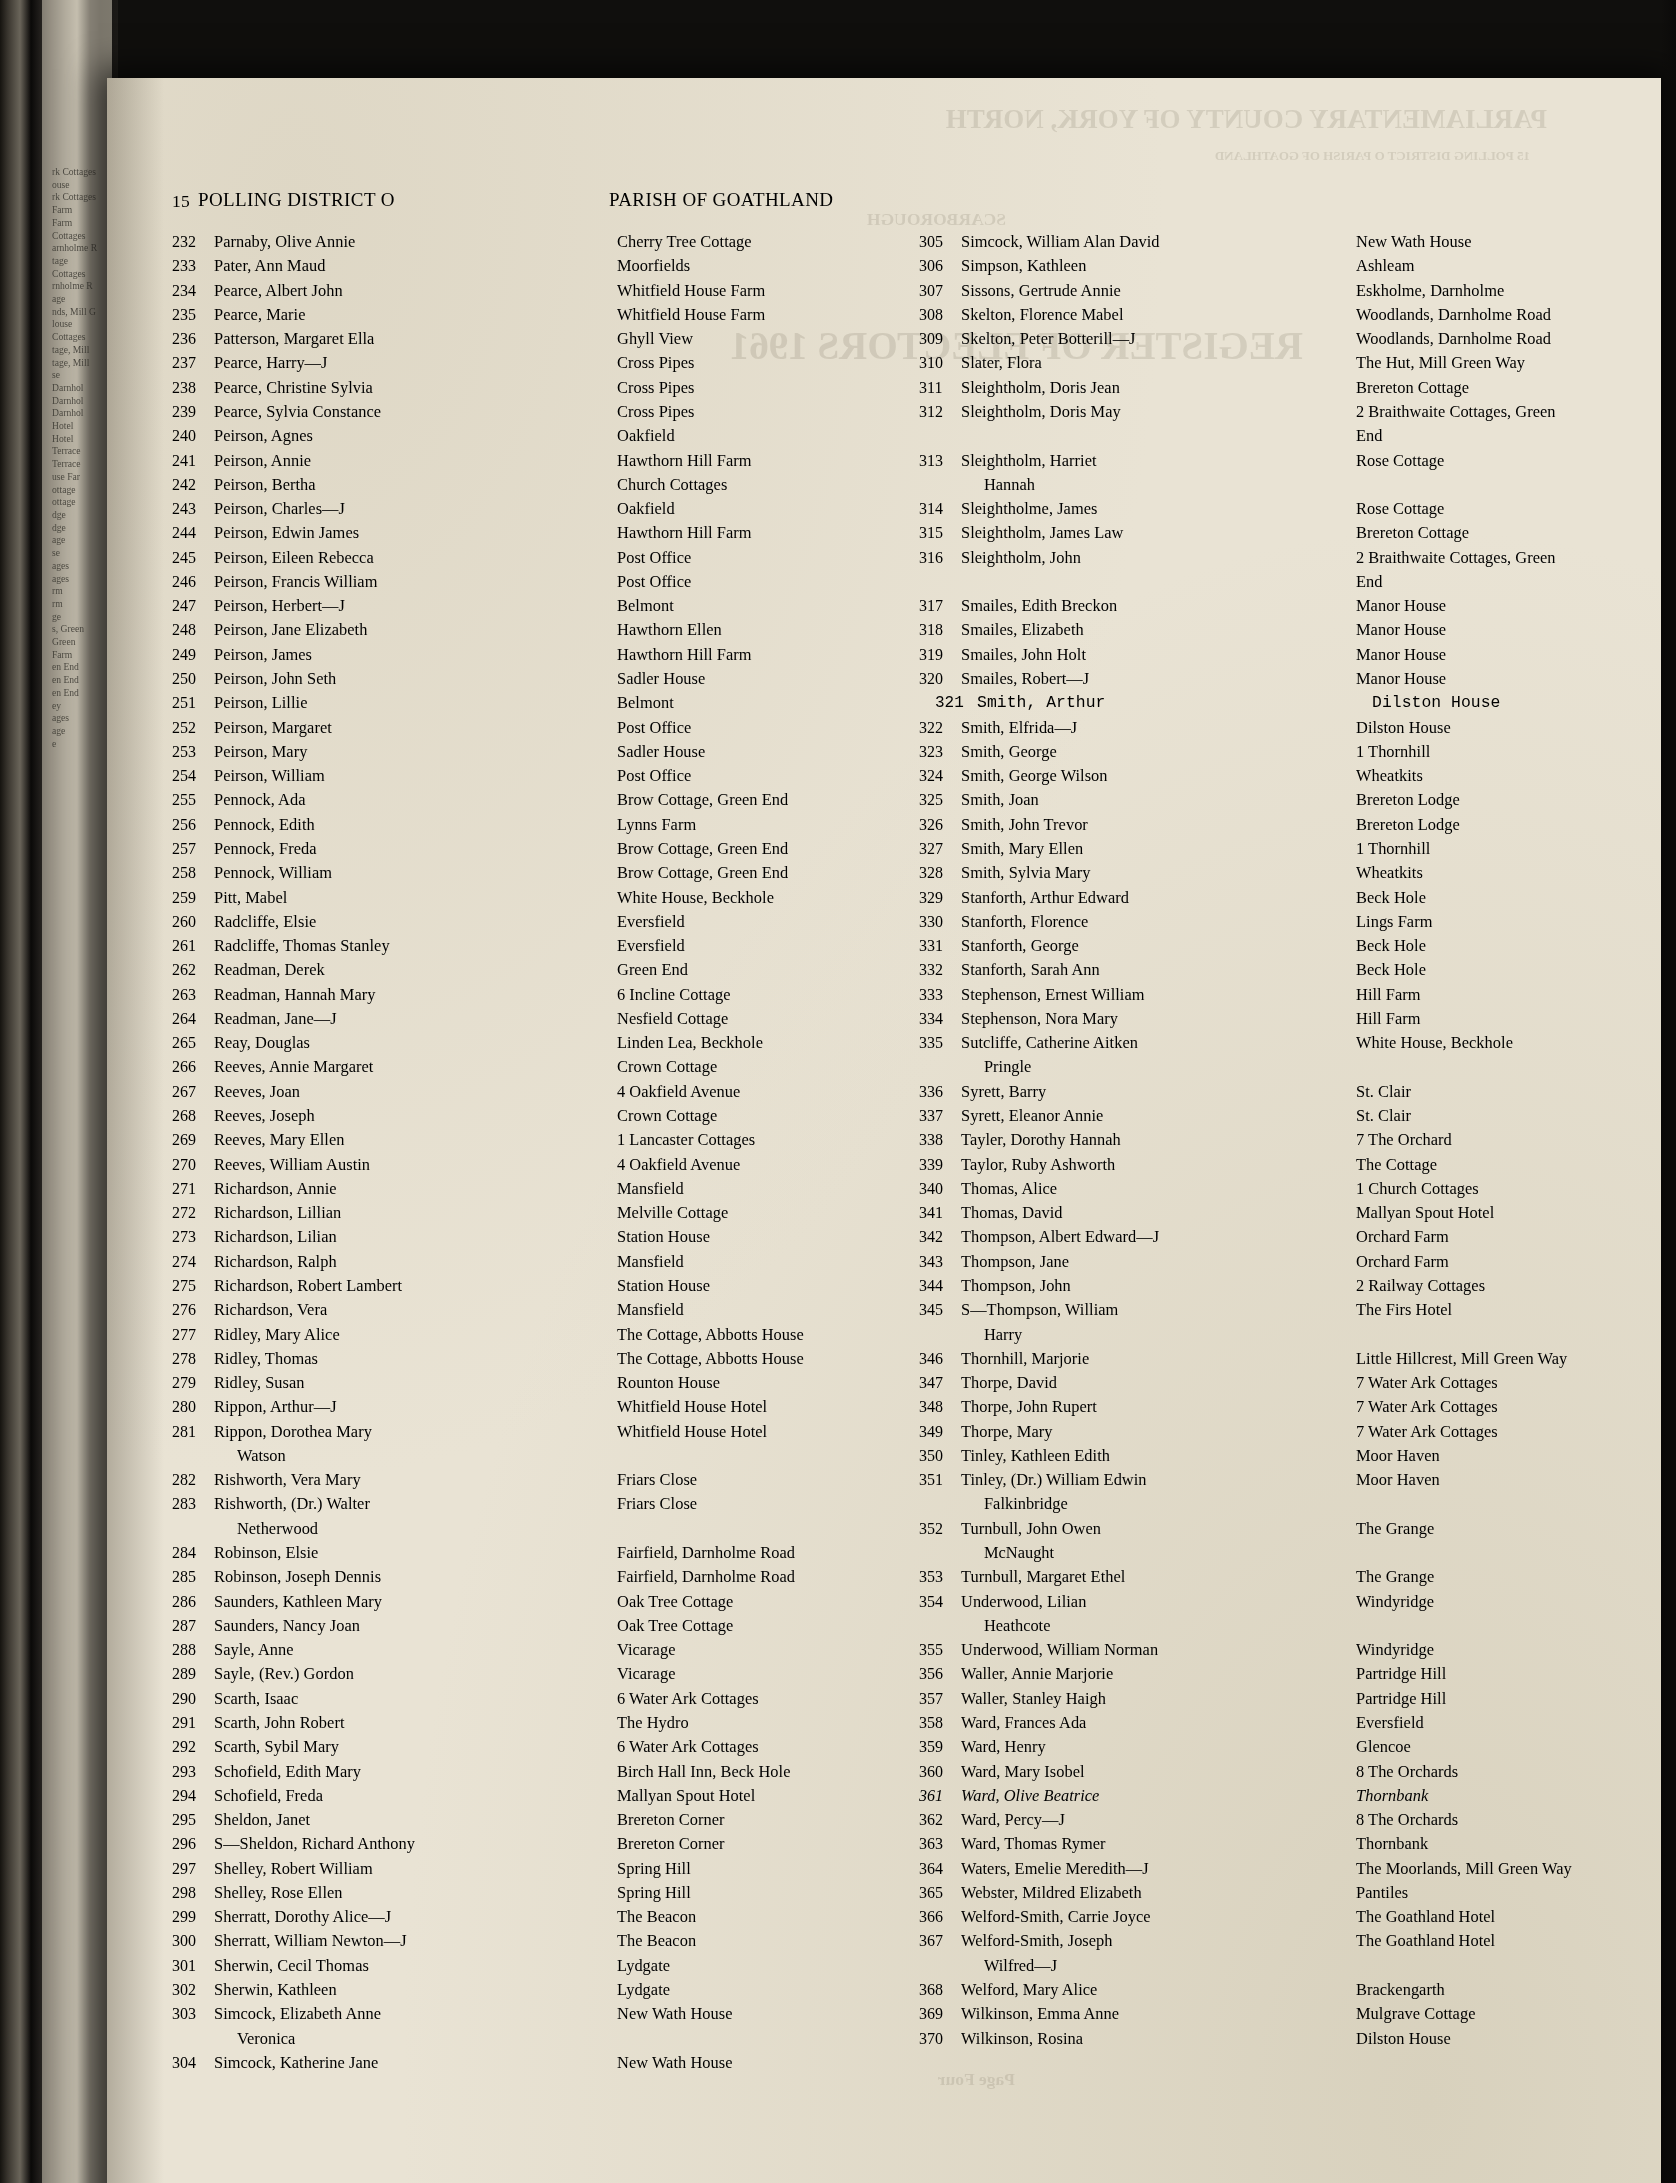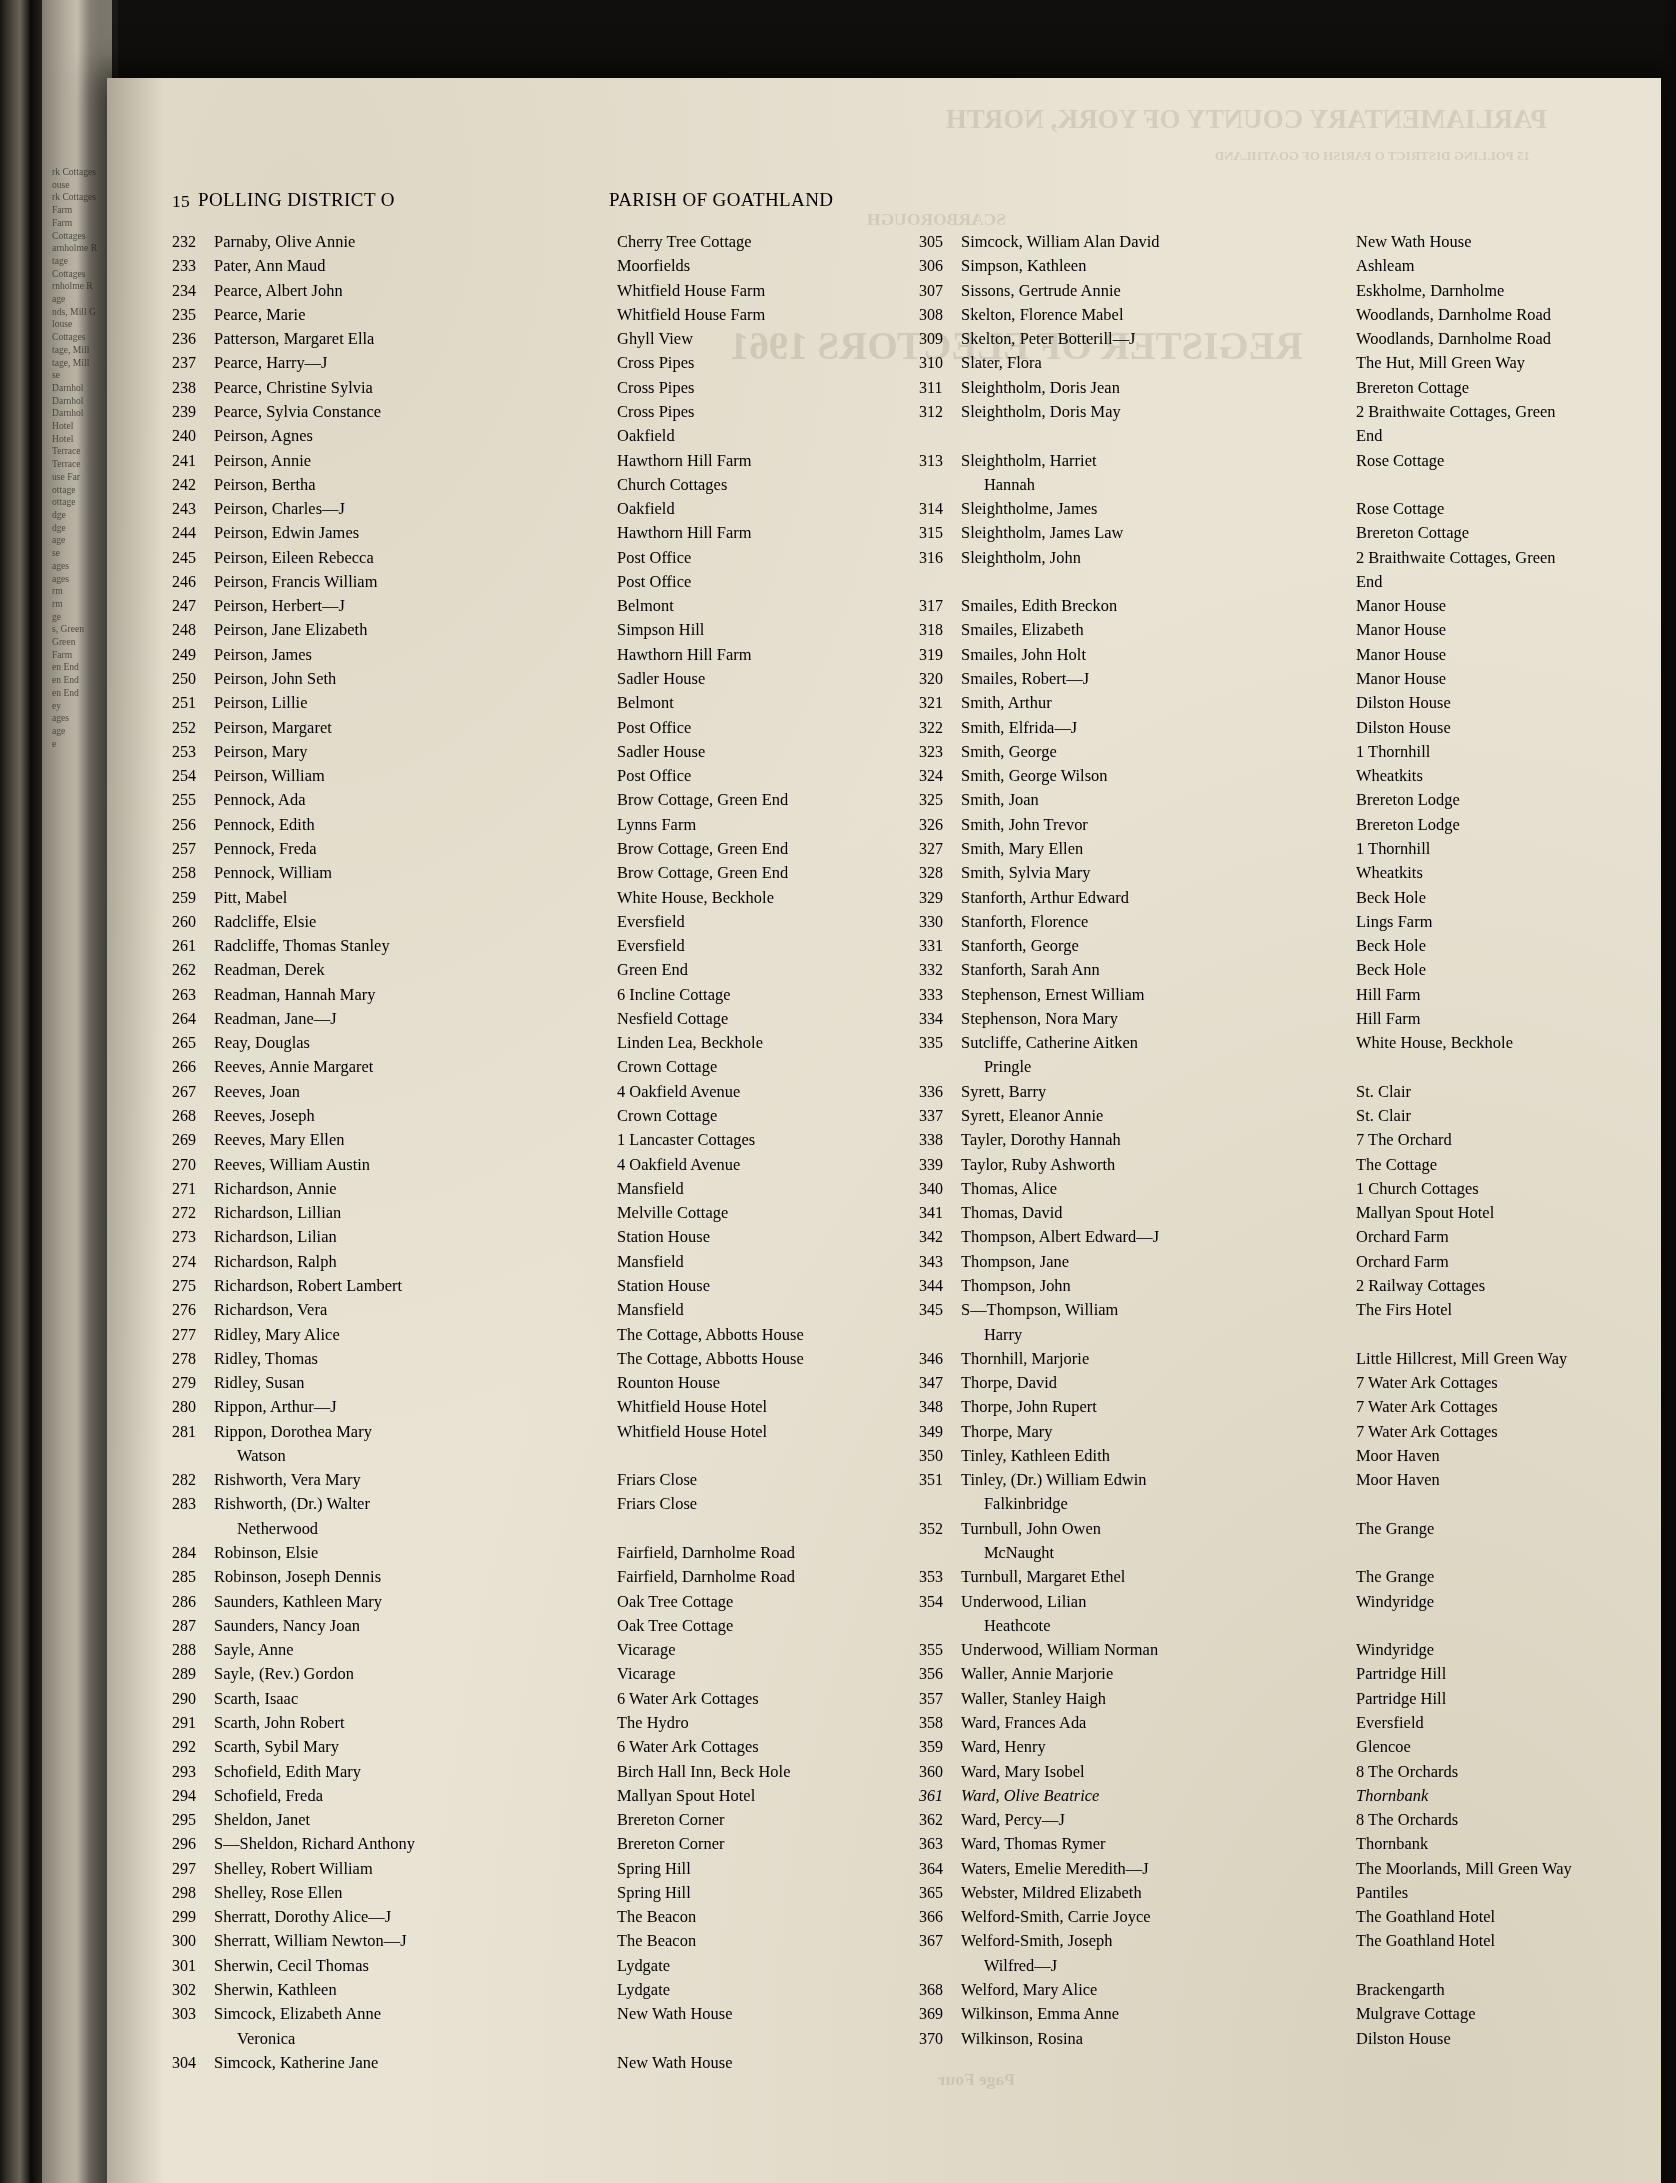--- a/index.html
+++ b/index.html
@@ -377,21 +377,21 @@
           <span class="ad">Post Office</span>
         </div>
         <div class="row" style="position: absolute; left: 0px; top: 364px; width: 100%; height: 24px;">
           <span class="num">247</span>
           <span class="nm">Peirson, Herbert—J</span>
           <span class="ad">Belmont</span>
         </div>
         <div class="row" style="position: absolute; left: 0px; top: 388px; width: 100%; height: 24px;">
           <span class="num">248</span>
           <span class="nm">Peirson, Jane Elizabeth</span>
-          <span class="ad">Simpson Hill</span>
+          <span class="ad">Hawthorn Ellen</span>
         </div>
         <div class="row" style="position: absolute; left: 0px; top: 413px; width: 100%; height: 24px;">
           <span class="num">249</span>
           <span class="nm">Peirson, James</span>
           <span class="ad">Hawthorn Hill Farm</span>
         </div>
         <div class="row" style="position: absolute; left: 0px; top: 437px; width: 100%; height: 24px;">
           <span class="num">250</span>
           <span class="nm">Peirson, John Seth</span>
           <span class="ad">Sadler House</span>
@@ -759,21 +759,21 @@
         <div class="row" style="position: absolute; left: 0px; top: 413px; width: 100%; height: 24px;">
           <span class="num">319</span>
           <span class="nm">Smailes, John Holt</span>
           <span class="ad">Manor House</span>
         </div>
         <div class="row" style="position: absolute; left: 0px; top: 437px; width: 100%; height: 24px;">
           <span class="num">320</span>
           <span class="nm">Smailes, Robert—J</span>
           <span class="ad">Manor House</span>
         </div>
-        <div class="row" style="position: absolute; left: 0px; top: 461px; width: 100%; height: 24px;">
+        <div class="row" style="position: absolute; left: 16px; top: 461px; width: 100%; height: 24px; font-family: Liberation Mono, monospace;">
           <span class="num">321</span>
           <span class="nm">Smith, Arthur</span>
           <span class="ad">Dilston House</span>
         </div>
         <div class="row" style="position: absolute; left: 0px; top: 486px; width: 100%; height: 24px;">
           <span class="num">322</span>
           <span class="nm">Smith, Elfrida—J</span>
           <span class="ad">Dilston House</span>
         </div>
         <div class="row" style="position: absolute; left: 0px; top: 510px; width: 100%; height: 24px;">

